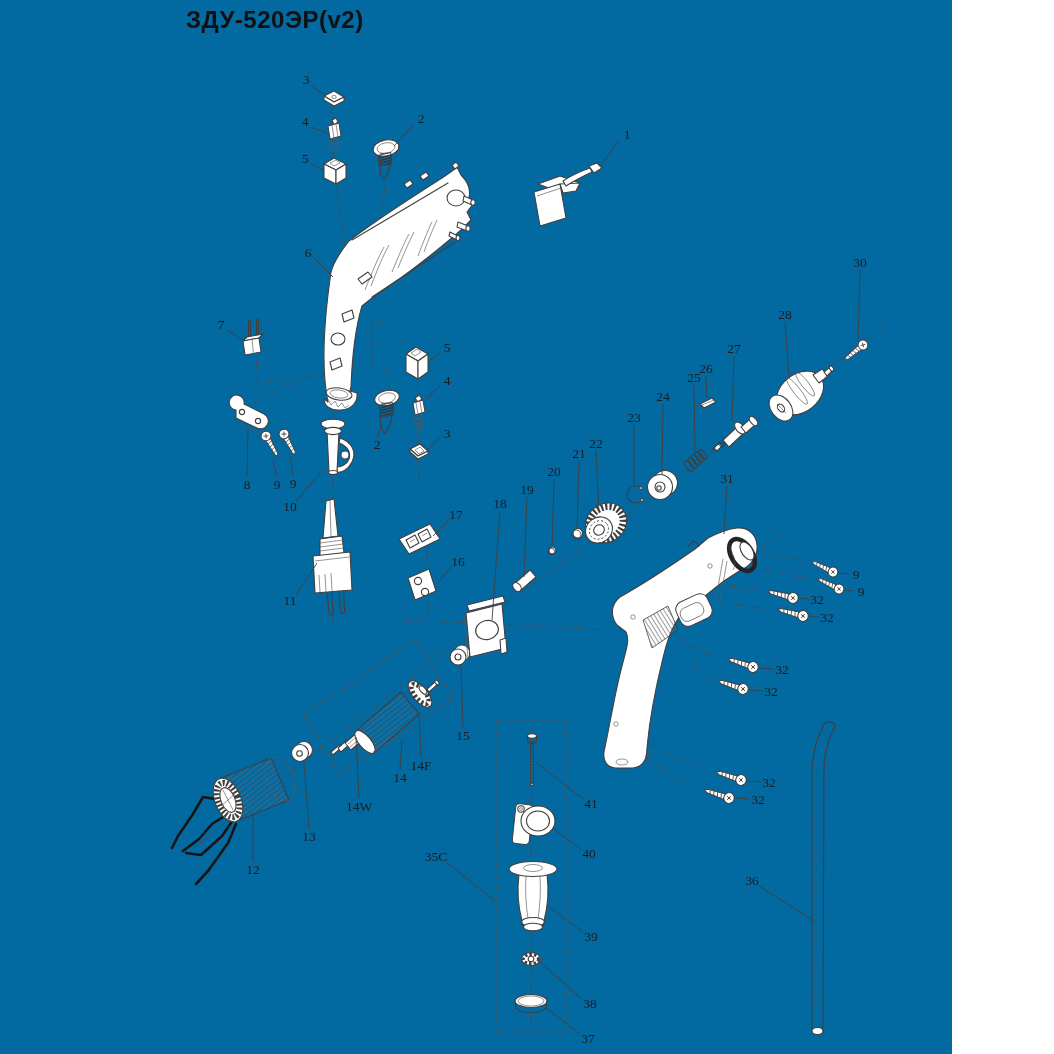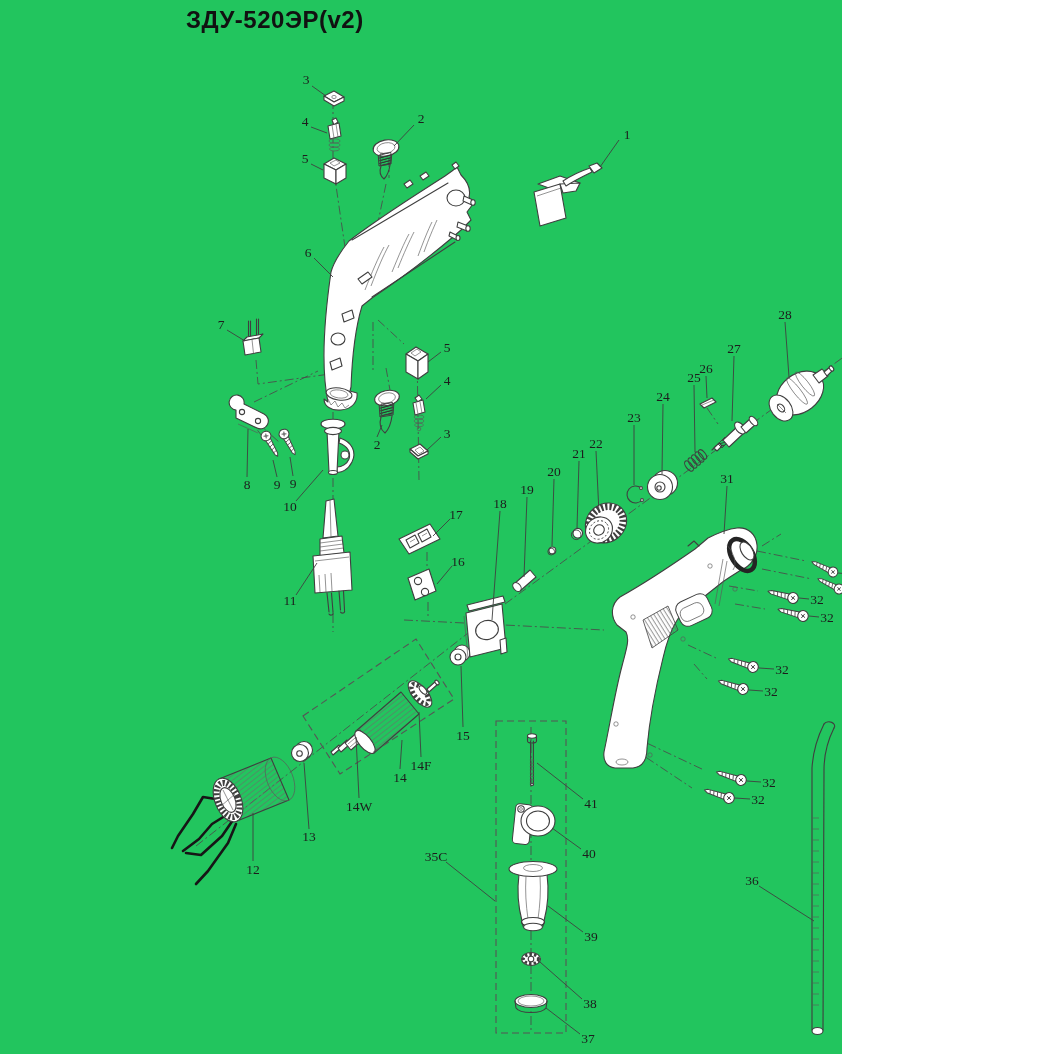--- a/index.html
+++ b/index.html
@@ -1,16 +1,16 @@
 <!DOCTYPE html>
 <html><head>
 <meta charset="utf-8">
 <style>
   html,body{margin:0;padding:0;background:#ffffff;}
-  .page{position:relative;width:842px;height:1054px;background:#22c55e;overflow:hidden;
+  .page{position:relative;width:952px;height:1054px;background:#0369a1;overflow:hidden;
         font-family:"Liberation Sans",sans-serif;}
   .title{position:absolute;left:186px;top:6px;font-size:24px;font-weight:bold;color:#111;
          letter-spacing:0.5px;}
   svg{position:absolute;left:0;top:0;}
   .ln{fill:none;stroke:#3f3f3f;stroke-width:1.1;stroke-linecap:round;stroke-linejoin:round;}
   .fw{fill:#ffffff;stroke:#3f3f3f;stroke-width:1.1;stroke-linejoin:round;}
   .thin{fill:none;stroke:#5a5a5a;stroke-width:0.65;}
   .axis{fill:none;stroke:#4a4a4a;stroke-width:0.85;stroke-dasharray:9 3 2 3;}
   .dbox{fill:none;stroke:#555;stroke-width:1.1;stroke-dasharray:7 4;}
   .wire{fill:none;stroke:#161616;stroke-width:2.6;stroke-linecap:round;stroke-linejoin:round;}

